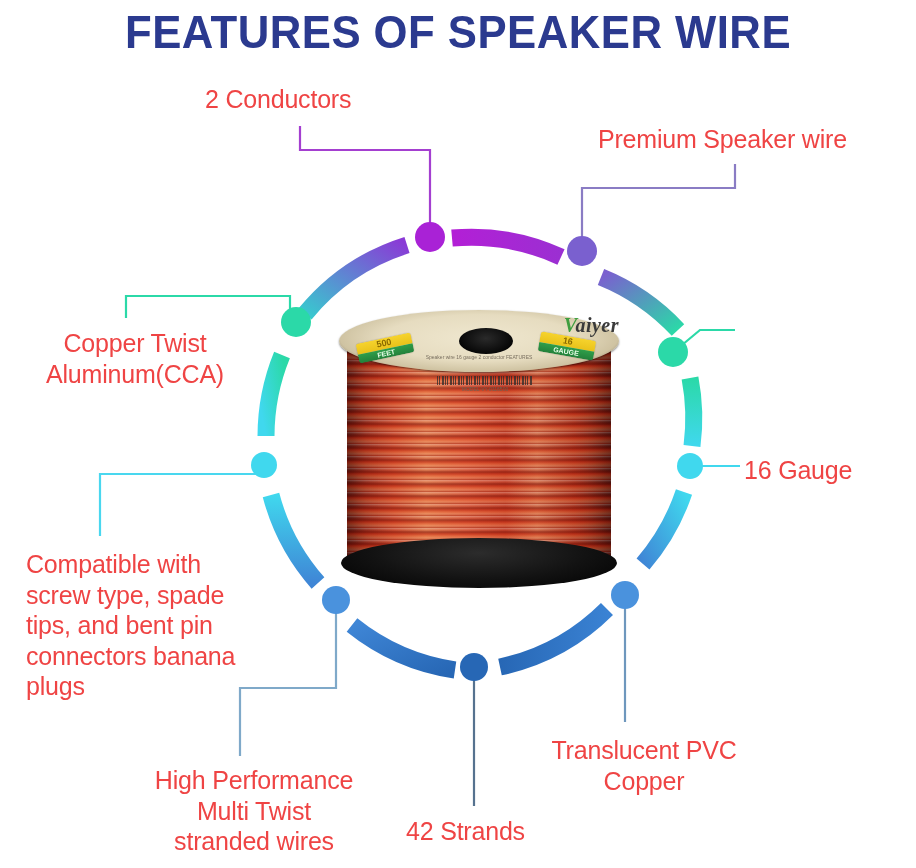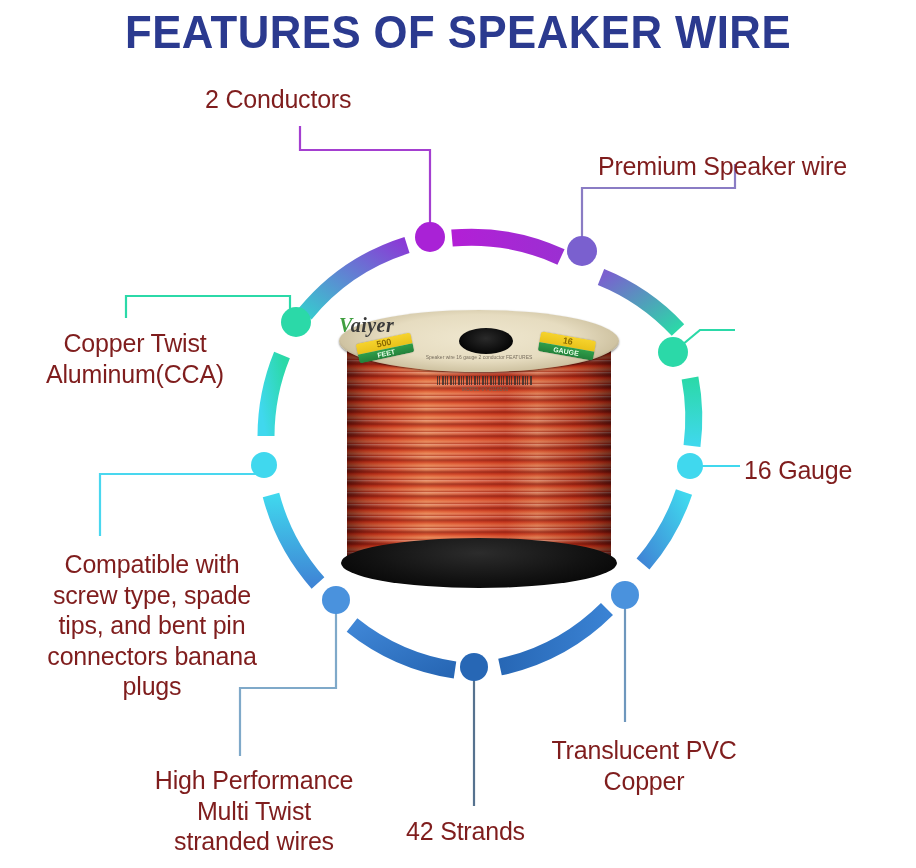--- a/index.html
+++ b/index.html
@@ -28,31 +28,31 @@
   }
 
   
   #ring{position:absolute;left:0;top:0;width:916px;height:868px;}
 
   
   .label{
     position:absolute;
     font-family:"Liberation Sans", sans-serif;
     font-size:25px;
-    color:#7f1d1d;
+    color:#ef4444;
     line-height:1.22;
     white-space:pre-line;
     letter-spacing:-0.2px;
   }
   .lbl-conductors{ left:205px; top:84px; }
-  .lbl-premium  { left:598px; top:124px;margin-top:27px; }
+  .lbl-premium  { left:598px; top:124px; }
   .lbl-feet     { left:738px; top:300px; }
   .lbl-gauge    { left:744px; top:455px; }
   .lbl-cca      { left:30px;  top:328px; text-align:center; width:210px;}
-  .lbl-compat   { left:26px;  top:549px; text-align:center; width:252px;}
+  .lbl-compat   { left:26px;  top:549px; text-align:left; width:252px;}
   .lbl-hiperf   { left:118px; top:765px; text-align:center; width:272px;}
   .lbl-strands  { left:406px; top:816px; }
   .lbl-pvc      { left:528px; top:735px; text-align:center; width:232px;}
 
   
   #spool{
     position:absolute;
     left:333px; top:310px;
     width:292px; height:280px;
   }
@@ -84,21 +84,21 @@
     background:radial-gradient(ellipse at 50% 45%, #efe7cf 0%, #e6dcc0 48%, #cfc3a2 70%, #111 93%, #000 100%);
     border-radius:50%;
     box-shadow:0 1px 2px rgba(0,0,0,0.5);
   }
   .spool-hub{
     position:absolute;left:120px;top:18px;width:54px;height:26px;
     background:radial-gradient(ellipse at 50% 40%, #2a2a2a 0%, #070707 70%);
     border-radius:50%;
   }
   .brand{
-    position:absolute;left:0;top:4px;width:280px;text-align:left;
+    position:absolute;left:0;top:4px;width:280px;text-align:right;
     font-family:"Liberation Serif", serif;
     font-style:italic;font-weight:bold;font-size:20px;
     color:#3a3a3a;letter-spacing:0.5px;
   }
   .brand .v{color:#3f9e3f;}
   .badge{
     position:absolute;width:56px;height:20px;border-radius:3px;overflow:hidden;
     transform:rotate(-4deg);
     box-shadow:0 0 1px rgba(0,0,0,.4);
   }

